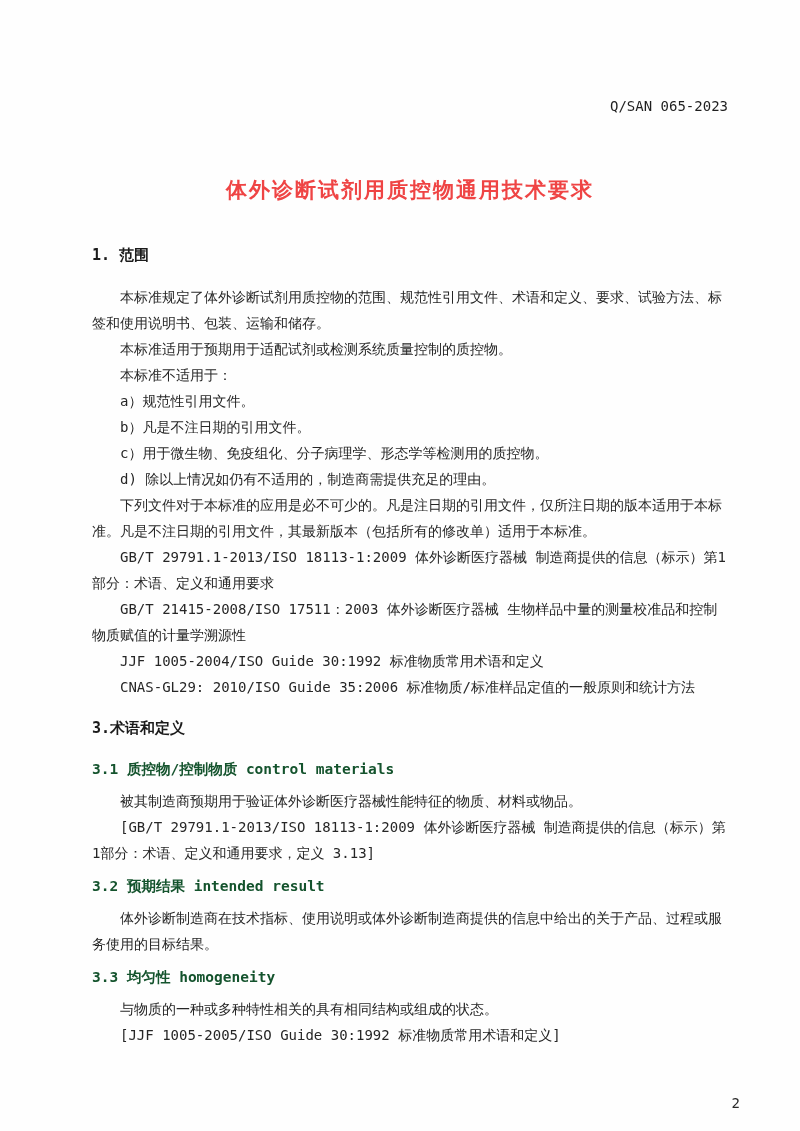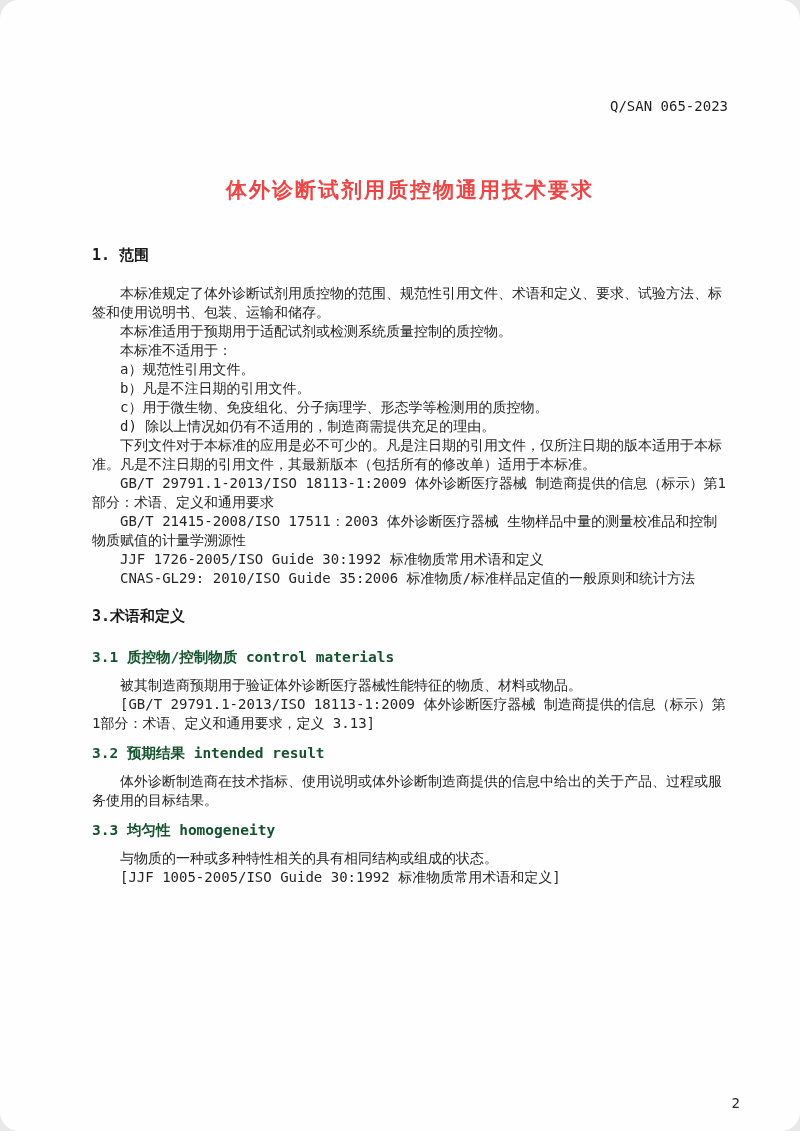--- a/index.html
+++ b/index.html
@@ -6,21 +6,20 @@
   .page{
     position:relative;
     width:800px;height:1131px;
     margin:0 auto;
     background:#fefefe;
     box-sizing:border-box;
     padding:98px 72px 0 92px;
     color:#262626;
     font-family:"DejaVu Sans Mono","Liberation Serif",serif;
     overflow:hidden;
-    border-radius:19px;
   }
   .doc-header{
     text-align:right;
     font-size:14px;
     line-height:16px;
     color:#1f1f1f;
     font-family:"DejaVu Sans Mono","Liberation Sans",sans-serif;
   }
   .doc-title{
     margin:62px 0 0 0;
@@ -46,21 +45,21 @@
     font-size:14.5px;
     line-height:22px;
     font-weight:bold;
     color:#14532d;
     font-family:"DejaVu Sans Mono","Liberation Sans",sans-serif;
   }
   .sub-h.mt-lg{margin-top:19px;}
   p{
     margin:0;
     font-size:14px;
-    line-height:19px;
+    line-height:26px;
     text-indent:2em;
     color:#262626;
   }
   .page-number{
     position:absolute;
     right:60px;
     bottom:20px;
     font-size:14px;
     color:#2a2a2a;
     font-family:"DejaVu Sans Mono","Liberation Serif",serif;
@@ -80,21 +79,21 @@
   <p>本标准适用于预期用于适配试剂或检测系统质量控制的质控物。</p>
   <p>本标准不适用于：</p>
   <p>a）规范性引用文件。</p>
   <p>b）凡是不注日期的引用文件。</p>
   <p>c）用于微生物、免疫组化、分子病理学、形态学等检测用的质控物。</p>
   <p>d) 除以上情况如仍有不适用的，制造商需提供充足的理由。</p>
 
   <p>下列文件对于本标准的应用是必不可少的。凡是注日期的引用文件，仅所注日期的版本适用于本标准。凡是不注日期的引用文件，其最新版本（包括所有的修改单）适用于本标准。</p>
   <p>GB/T 29791.1-2013/ISO 18113-1:2009 体外诊断医疗器械 制造商提供的信息（标示）第1部分：术语、定义和通用要求</p>
   <p>GB/T 21415-2008/ISO 17511：2003 体外诊断医疗器械 生物样品中量的测量校准品和控制物质赋值的计量学溯源性</p>
-  <p>JJF 1726-2005/ISO Guide 30:1992 标准物质常用术语和定义</p>
+  <p>JJF 1005-2004/ISO Guide 30:1992 标准物质常用术语和定义</p>
   <p>CNAS-GL29: 2010/ISO Guide 35:2006 标准物质/标准样品定值的一般原则和统计方法</p>
 
   <h2 class="sec-h">3.术语和定义</h2>
 
   <h3 class="sub-h mt-lg">3.1 质控物/控制物质 control materials</h3>
   <p>被其制造商预期用于验证体外诊断医疗器械性能特征的物质、材料或物品。</p>
   <p>[GB/T 29791.1-2013/ISO 18113-1:2009 体外诊断医疗器械 制造商提供的信息（标示）第1部分：术语、定义和通用要求，定义 3.13]</p>
 
   <h3 class="sub-h">3.2 预期结果 intended result</h3>
   <p>体外诊断制造商在技术指标、使用说明或体外诊断制造商提供的信息中给出的关于产品、过程或服务使用的目标结果。</p>

